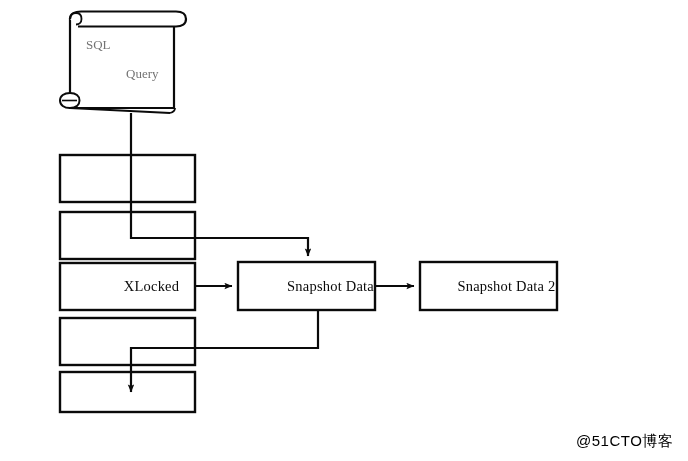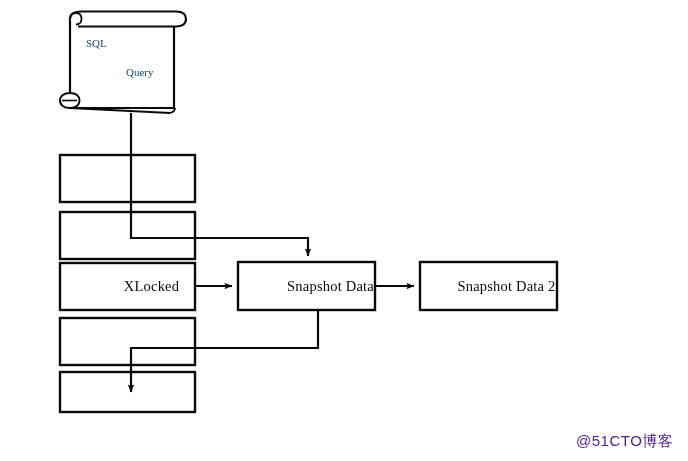--- a/index.html
+++ b/index.html
@@ -31,22 +31,22 @@
     font-size: 14.5px;
     color: #0a0a0a;
     letter-spacing: 0.2px;
     white-space: nowrap;
     pointer-events: none;
     padding-left: 24px;
   }
   .doc-label {
     position: absolute;
     font-family: "Liberation Serif", "DejaVu Serif", serif;
-    font-size: 11px;
-    color: #0c4a6e;
+    font-size: 13px;
+    color: #737373;
     white-space: nowrap;
   }
   #caption {
     position: absolute;
     left: 0;
     top: 424px;
     width: 688px;
     text-align: center;
     font-family: "Liberation Serif", "DejaVu Serif", serif;
     font-size: 16.5px;
@@ -60,21 +60,21 @@
   #caption .cap-gap {
     display: inline-block;
     width: 16px;
   }
   #watermark {
     position: absolute;
     left: 576px;
     top: 432px;
     font-family: "Liberation Sans", "DejaVu Sans", sans-serif;
     font-size: 15px;
-    color: #4c1d95;
+    color: #000000;
     letter-spacing: 0.5px;
     white-space: nowrap;
     user-select: none;
   }
 </style>
 </head>
 <body>
 
 <div id="page">
 

